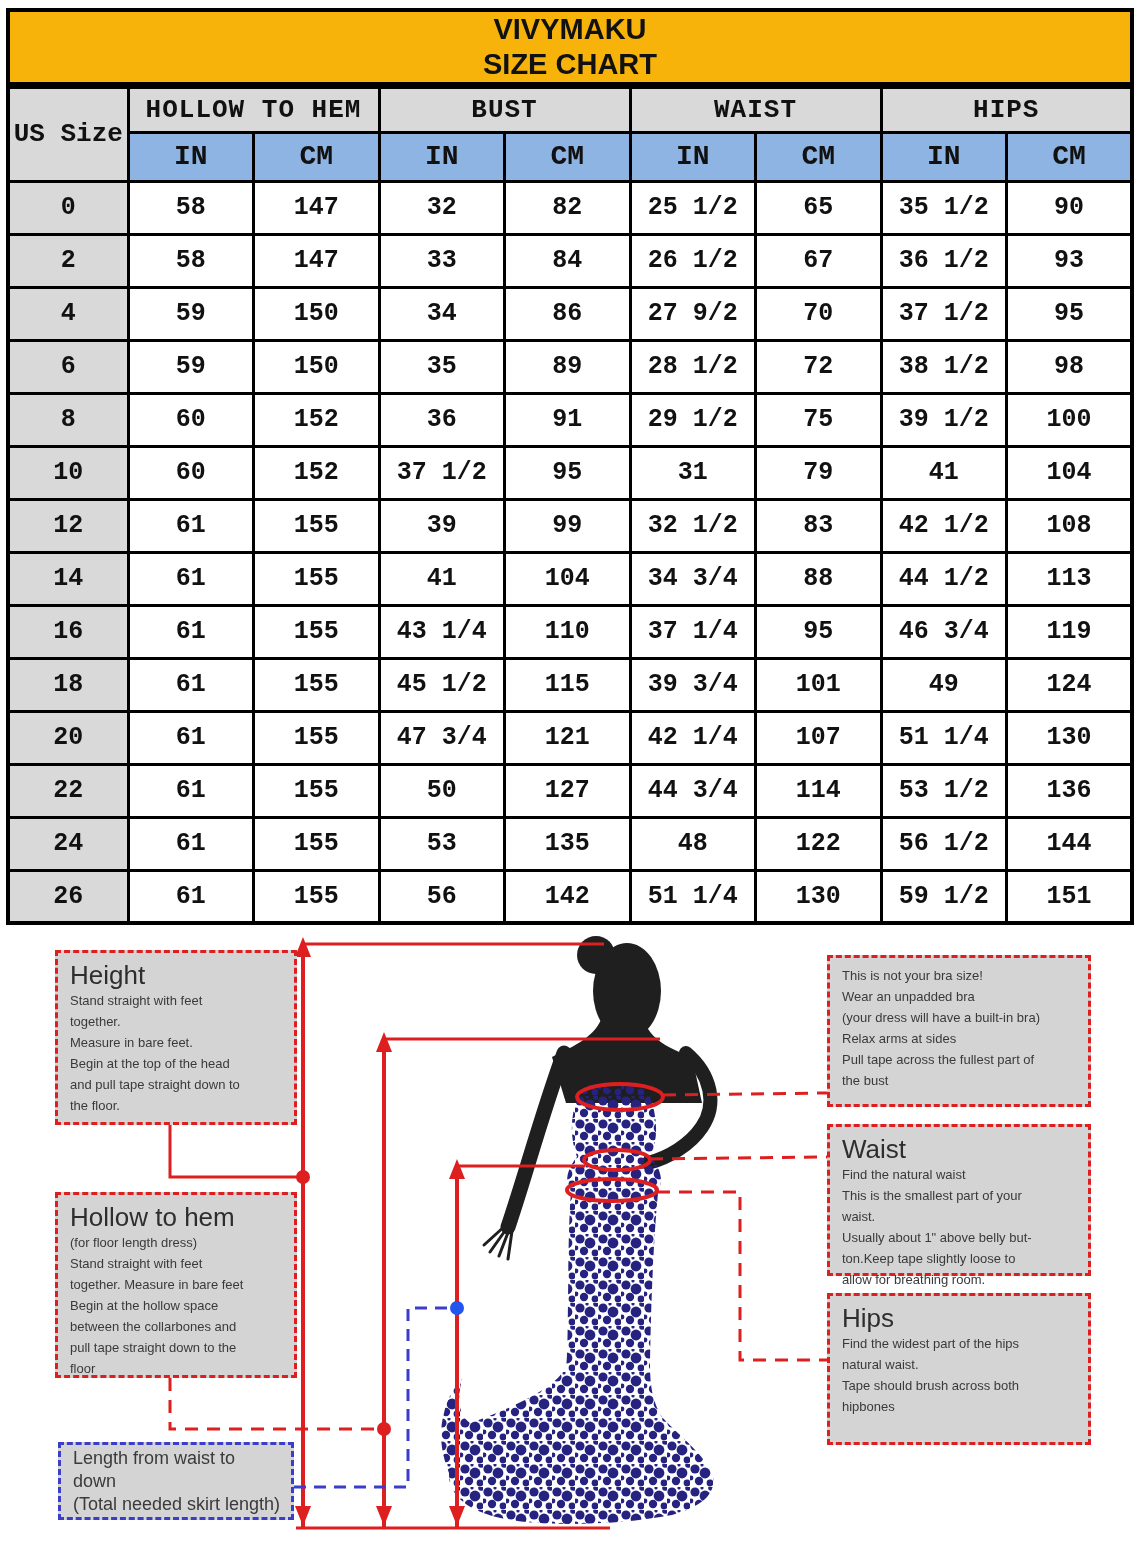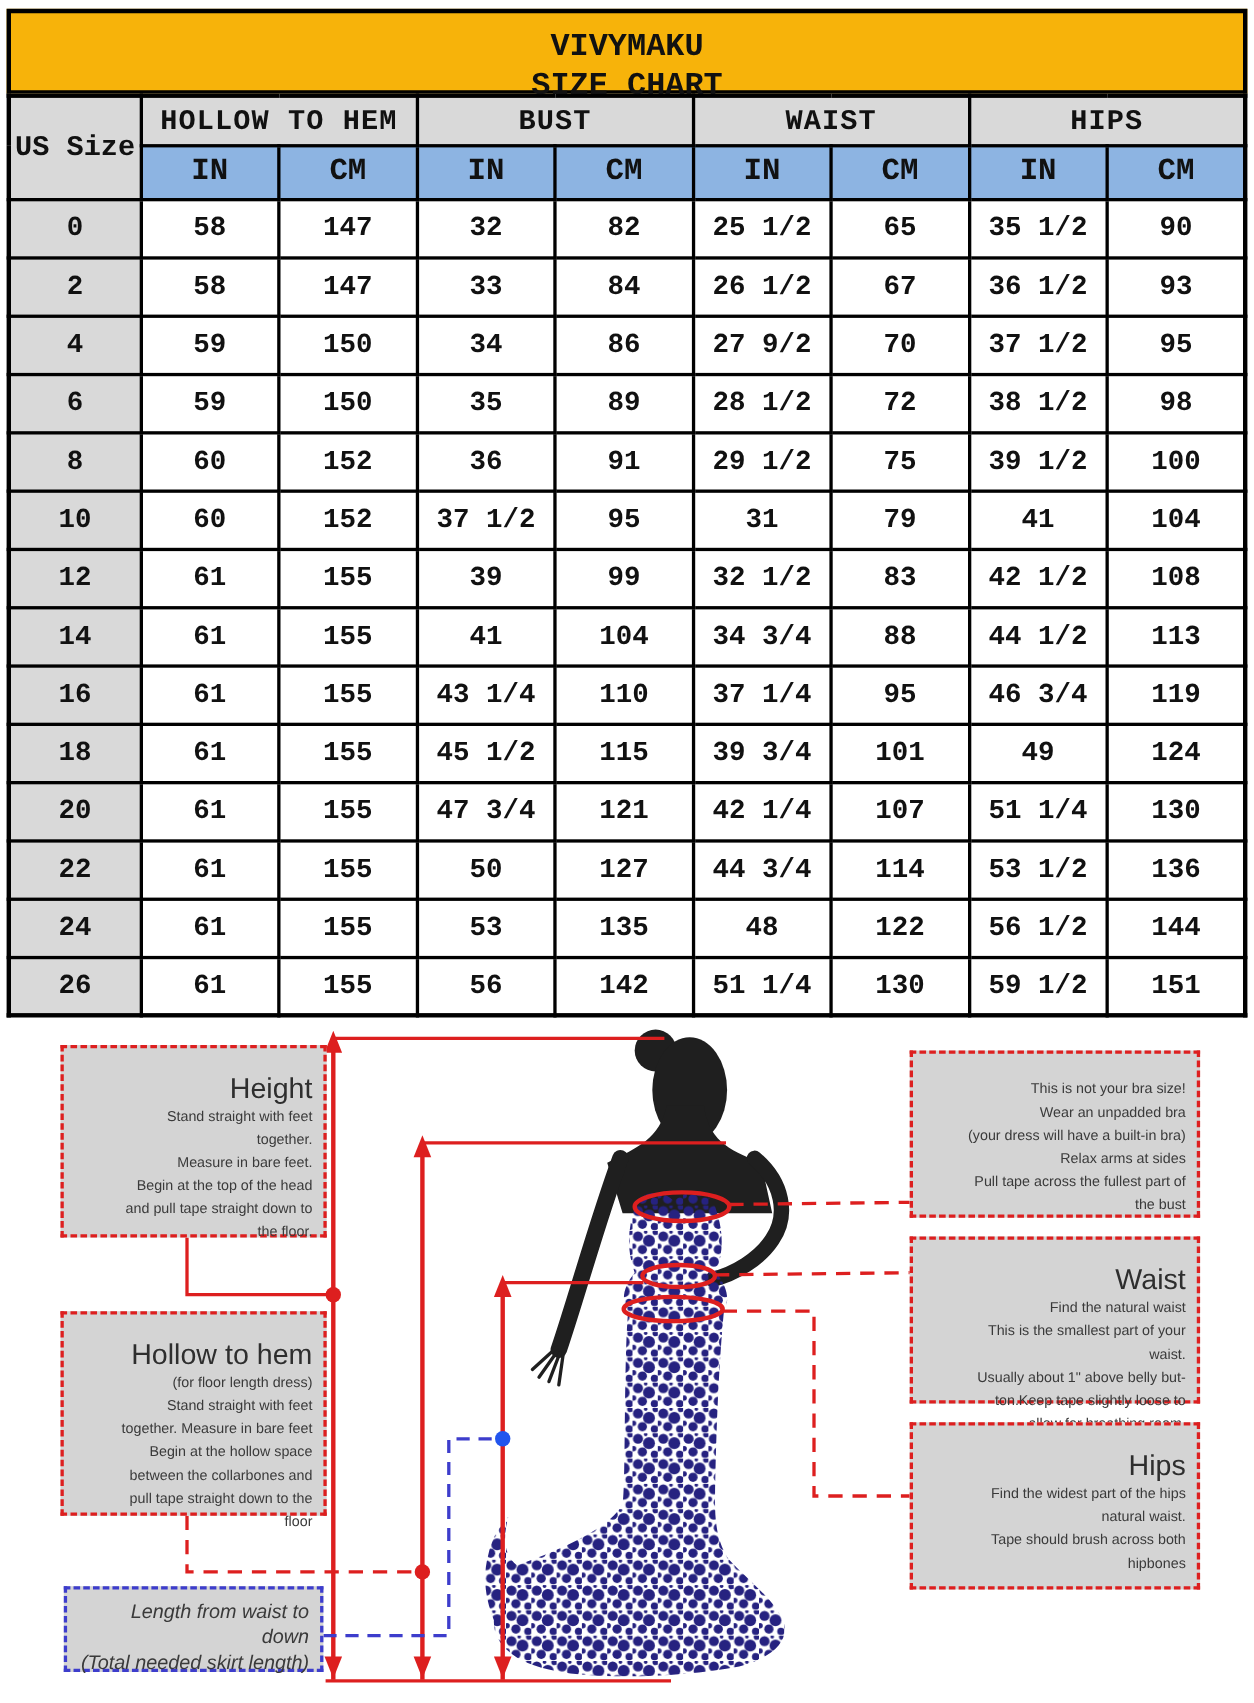--- a/index.html
+++ b/index.html
@@ -7,37 +7,37 @@
     --c-red:#dd1f1f; --c-blueline:#3d3dcc; --c-bluedot:#2255ee;
     --c-navy:#262280; --c-skin:#1f1f1f; --c-boxgray:#d4d4d4; --c-boxtext:#3a3a3a;
   }
   *{margin:0;padding:0;box-sizing:border-box;}
   html,body{background:#fff;}
   .page{position:relative;width:1140px;height:1548px;background:#fff;overflow:hidden;
          font-family:"Liberation Sans",sans-serif;}
   
   .chart-wrap{position:absolute;left:6px;top:8px;width:1128px;}
   .title-band{background:var(--c-yellow);border:4px solid #000;border-bottom:3px solid #000;
-        height:77px;text-align:center;padding-top:13px;
-        font-family:Liberation Mono, monospace;font-weight:700;font-size:29px;line-height:35px;color:#111;}
+        height:77px;text-align:center;padding-top:0;
+        font-family:Liberation Sans, sans-serif;font-weight:700;font-size:29px;line-height:35px;color:#111;}
   table.size-table{width:100%;border-collapse:collapse;table-layout:fixed;
         font-family:"Liberation Mono",monospace;font-weight:700;color:#111;}
   table.size-table th,table.size-table td{border:3px solid #000;text-align:center;vertical-align:middle;}
   table.size-table{border:4px solid #000;}
   col.c-size{width:120px;}
   th.corner{background:var(--c-gray);font-size:26px;}
   th.group{background:var(--c-gray);font-size:26px;height:45px;letter-spacing:1px;}
   th.unit{background:var(--c-blue);font-size:28px;height:49px;}
   td.size{background:var(--c-gray);font-size:25px;}
   td.val{background:#fff;font-size:25px;}
   tbody tr{height:53px;}
   
   .guide{position:absolute;left:0;top:935px;width:1140px;height:613px;}
   .gbox{position:absolute;background:var(--c-boxgray);border:3px dashed var(--c-red);
-        padding:21px 10px 6px 12px;color:var(--c-boxtext);text-align:right;}
+        padding:7px 10px 6px 12px;color:var(--c-boxtext);}
   .gbox .gtitle{font-size:26px;line-height:30px;font-weight:400;color:#2e2e2e;}
   .gbox .glines{font-size:13px;line-height:21px;}
   .gbox-blue{border-color:var(--c-blueline);display:flex;flex-direction:column;justify-content:center;}
   .gbox-blue .glines{font-size:18px;line-height:23px;}
   svg.overlay{position:absolute;left:0;top:0;width:1140px;height:613px;}
 </style>
 </head>
 <body>
 
 <div class="page">
@@ -336,21 +336,21 @@
           <div>(for floor length dress)</div>
           <div>Stand straight with feet</div>
           <div>together. Measure in bare feet</div>
           <div>Begin at the hollow space</div>
           <div>between the collarbones and</div>
           <div>pull tape straight down to the</div>
           <div>floor</div>
         </div>
     </div>
 
-    <div class="gbox gbox-blue" style="left:58px;top:507px;width:236px;height:78px;font-style:italic;">
+    <div class="gbox gbox-blue" style="left:58px;top:507px;width:236px;height:78px;">
       <div class="glines">
           <div>Length from waist to down</div>
           <div>(Total needed skirt length)</div>
         </div>
     </div>
 
     <div class="gbox" style="left:827px;top:20px;width:264px;height:152px;">
       <div class="glines">
           <div>This is not your bra size!</div>
           <div>Wear an unpadded bra</div>

